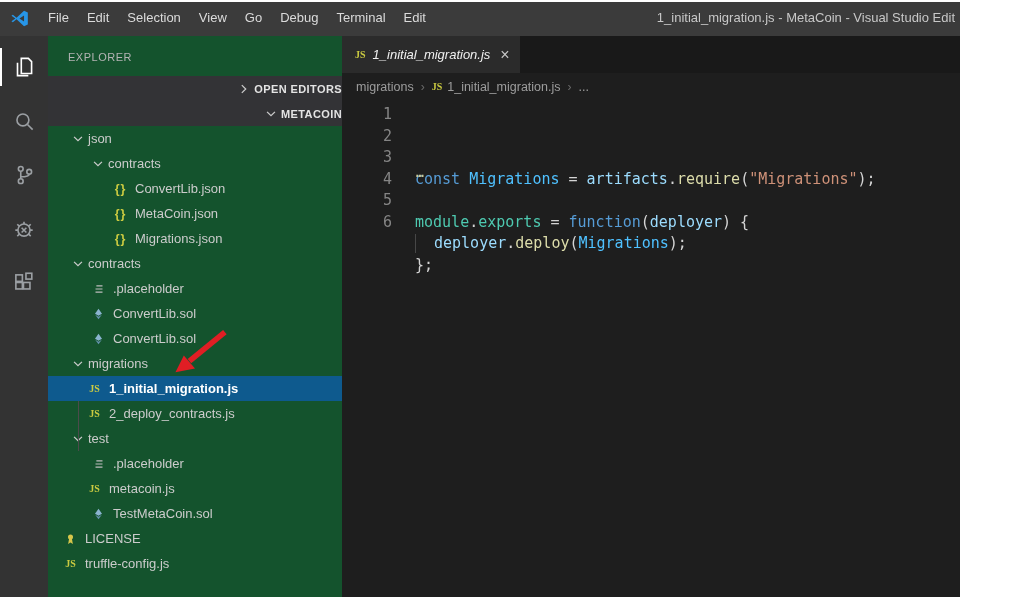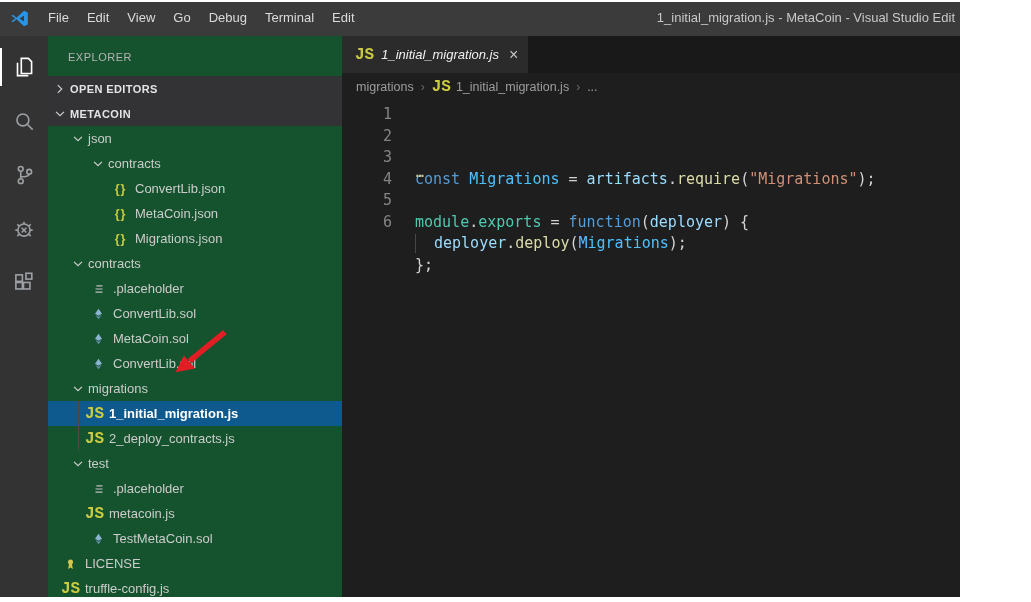--- a/index.html
+++ b/index.html
@@ -23,25 +23,25 @@
   .activity-item{height:54px;display:flex;align-items:center;justify-content:center;
                  color:#9b9fa3;position:relative;}
   .activity-item.active{color:#ffffff;}
   .activity-item.active::before{content:"";position:absolute;left:0;top:8px;bottom:8px;width:2px;background:#fff;}
   .activity-item svg{width:26px;height:26px;}
 
   
   .sidebar{width:294px;background:#14532d;position:relative;color:#cccccc;flex:0 0 auto;overflow:hidden;}
   .sidebar-title{height:40px;line-height:42px;padding-left:20px;font-size:11px;color:#b4b4b4;letter-spacing:.5px;}
   .row{height:25px;display:flex;align-items:center;font-size:13px;white-space:nowrap;}
-  .row.section{background:#333336;font-weight:bold;font-size:11px;color:#e4e4e4;letter-spacing:.4px;}
+  .row.section{background:#333336;font-weight:bold;font-size:11px;color:#e4e4e4;letter-spacing:.4px;justify-content:flex-end;}
   .row.selected{background:#0e5a8e;color:#ffffff;font-weight:bold;}
   .chev{width:16px;height:16px;display:flex;align-items:center;justify-content:center;flex:0 0 auto;margin-right:2px;}
   .fico{width:17px;height:16px;display:flex;align-items:center;justify-content:center;flex:0 0 auto;margin-right:6px;}
-  .js-badge{color:#cbcb41;font-weight:bold;font-size:16px;font-style:normal;font-family:Liberation Mono, monospace;text-align:center;}
+  .js-badge{color:#cbcb41;font-weight:bold;font-size:10px;font-style:normal;font-family:Liberation Serif, serif;text-align:center;}
   .json-badge{color:#cbcb41;font-weight:bold;font-size:12.5px;letter-spacing:1px;}
   .tree-guide{position:absolute;left:30px;top:365px;width:1px;height:50px;background:#4b4b4b;}
 
   
   .editor{flex:1;display:flex;flex-direction:column;background:#1e1e1e;min-width:0;}
   .tabbar{height:37px;background:#191919;display:flex;align-items:stretch;}
   .tab{background:#2b2b2b;display:flex;align-items:center;padding:0 10px 0 13px;}
   .tab .js-badge{margin-right:7px;}
   .tab-label{font-style:italic;font-size:13px;color:#f0f0f0;}
   .tab-close{color:#c5c5c5;font-size:16px;margin-left:10px;line-height:1;}
@@ -70,20 +70,21 @@
 <div class="app">
   <div class="edge-top"></div>
 
   <div class="titlebar">
     <svg class="vscode-logo" viewBox="0 0 24 24">
       <path fill="#2796e8" d="M17.2 3.2l4.3 2v13.6l-4.3 2-8.6-7.9-4.2 3.3-1.6-1 4.5-3.2-4.5-3.2 1.6-1 4.2 3.3 8.6-7.9zm0 5.4L11.9 12l5.3 3.4V8.6z"></path>
     </svg>
     <div id="menubar" style="display: flex;">
         <div class="menu-item">File</div>
         <div class="menu-item">Edit</div>
+        <div class="menu-item">Selection</div>
         <div class="menu-item">View</div>
         <div class="menu-item">Go</div>
         <div class="menu-item">Debug</div>
         <div class="menu-item">Terminal</div>
         <div class="menu-item">Edit</div>
       </div>
     <div class="window-title">1_initial_migration.js - MetaCoin - Visual Studio Edit</div>
   </div>
 
   <div class="main">
@@ -215,29 +216,20 @@
             </span>
             <span>ConvertLib.sol</span>
           </div>
           <div class="row file" style="padding-left: 42px;">
             <span class="fico">
               <svg width="13" height="14" viewBox="0 0 16 16">
                 <path d="M8 1.5l4.3 6.3L8 10.3 3.7 7.8z" fill="#8ab4cf"></path>
                 <path d="M8 11.5L3.9 9l4.1 5.5L12.1 9z" fill="#6492ad"></path>
               </svg>
             </span>
-            <span>MetaCoin.sol</span>
-          </div>
-          <div class="row file" style="padding-left: 42px;">
-            <span class="fico">
-              <svg width="13" height="14" viewBox="0 0 16 16">
-                <path d="M8 1.5l4.3 6.3L8 10.3 3.7 7.8z" fill="#8ab4cf"></path>
-                <path d="M8 11.5L3.9 9l4.1 5.5L12.1 9z" fill="#6492ad"></path>
-              </svg>
-            </span>
             <span>ConvertLib.sol</span>
           </div>
           <div class="row folder" style="padding-left: 22px;">
             <span class="chev">
               <svg width="14" height="14" viewBox="0 0 16 16" fill="none" stroke="#cccccc" stroke-width="1.4">
                 <path d="M3.5 5.5L8 10l4.5-4.5"></path>
               </svg>
             </span>
             <span>migrations</span>
           </div>

